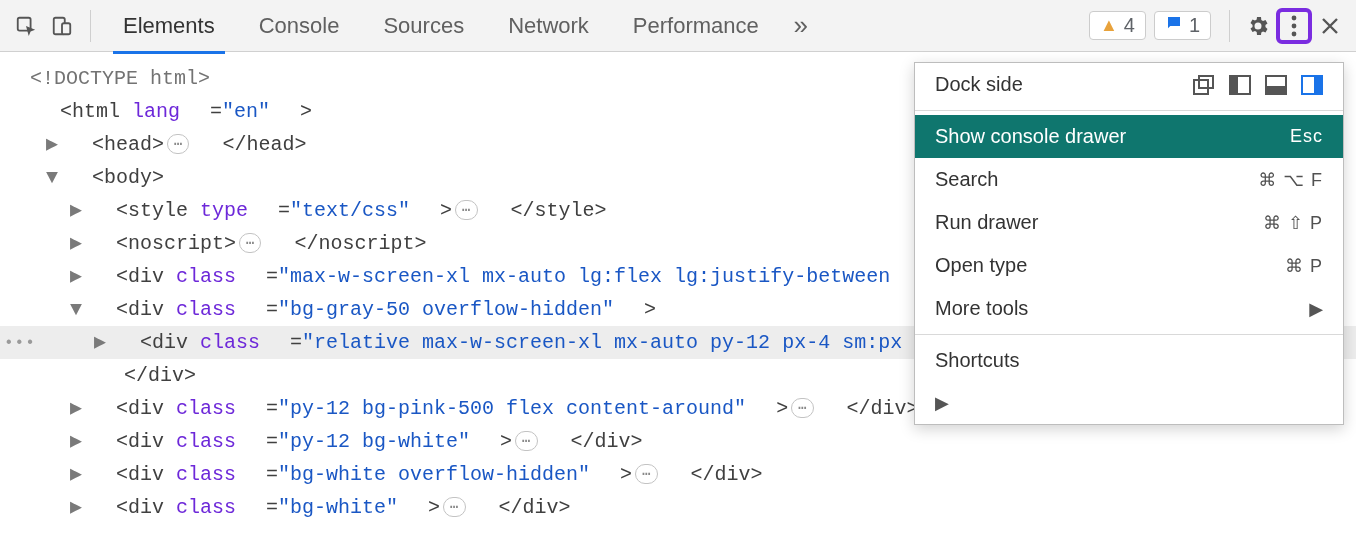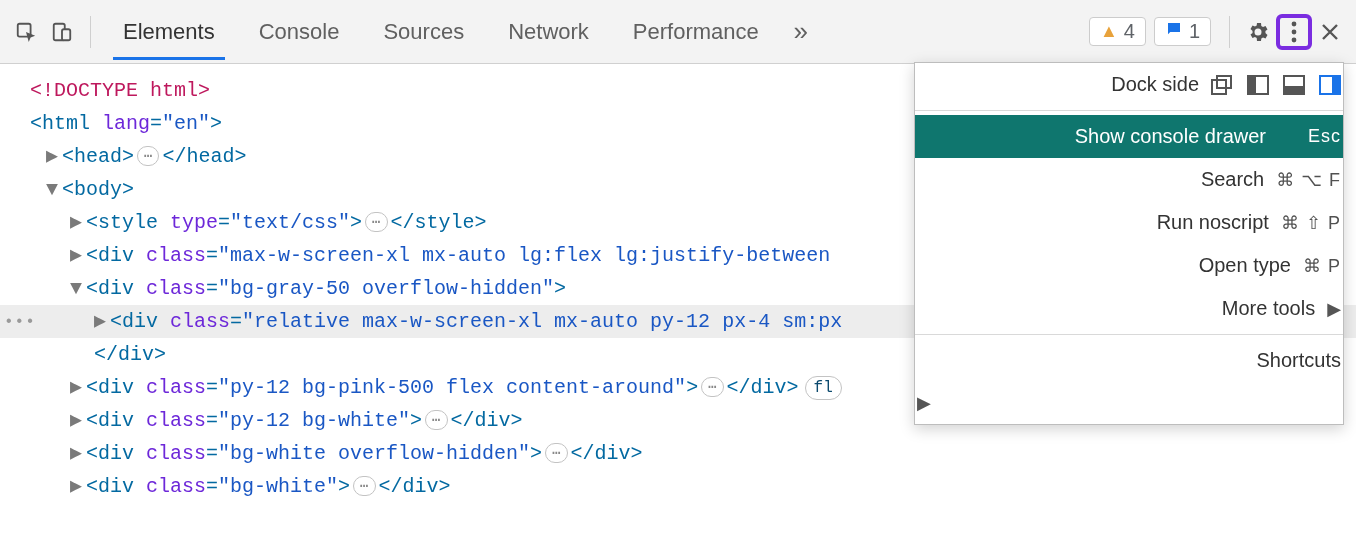--- a/index.html
+++ b/index.html
@@ -10,21 +10,21 @@
     background: #fff;
     width: 1356px;
     height: 546px;
     overflow: hidden;
     position: relative;
   }
   
   .toolbar {
     display: flex;
     align-items: center;
-    height: 64px;
+    height: 52px;
     border-bottom: 1px solid #d0d0d0;
     background: #f3f3f3;
     padding: 0 8px;
   }
   .tb-icon-btn {
     width: 36px;
     height: 36px;
     display: flex;
     align-items: center;
     justify-content: center;
@@ -99,22 +99,22 @@
   .gutter-dots {
     position: absolute;
     left: 4px;
     top: 50%;
     transform: translateY(-50%);
     color: #9a9a9a;
     letter-spacing: 1px;
     font-size: 16px;
   }
 
-  .c-doctype { color: #be185d; margin-top: 36px; }
-  .c-tag     { color: #0369a1; }     
+  .c-doctype { color: #737373; margin-top: 36px; }
+  .c-tag     { color: #404040; margin-left: 30px; }     
   .c-attn    { color: #6d28d9; }     
   .c-attv    { color: #1a57c4; }     
   .c-arrow   { color: #7a7a7a; display:inline-block; width:16px; }
   .ellips    {
     display:inline-block;
     border:1px solid #c3c3c3;
     background:#fff;
     color:#888;
     border-radius: 10px;
     padding: 0 6px;
@@ -145,23 +145,22 @@
     background: #fff;
     border: 1px solid #bdbdbd;
     box-shadow: 0 4px 14px rgba(0,0,0,0.18);
     font-size: 20px;
     color: #333;
     z-index: 10;
   }
   .menu-row {
     display: flex;
     align-items: center;
-    padding: 10px 2px;
+    padding: 10px 20px;
     gap: 12px;
-    text-align: right;
   }
   .menu-row.hl {
     background: #0f766e;
     color: #fff;
   }
   .menu-row .label { flex: 1; }
   .menu-row .short {
     font-size: 18px;
     color: inherit;
     opacity: .85;
@@ -246,20 +245,23 @@
   <div class="code-line" style="padding-left:46px">
     <span class="c-arrow">▶</span><span class="c-tag">&lt;head&gt;</span><span class="ellips">⋯</span><span class="c-tag">&lt;/head&gt;</span>
   </div>
   <div class="code-line" style="padding-left:46px">
     <span class="c-arrow">▼</span><span class="c-tag">&lt;body&gt;</span>
   </div>
   <div class="code-line" style="padding-left:70px">
     <span class="c-arrow">▶</span><span class="c-tag">&lt;style </span><span class="c-attn">type</span><span class="c-tag">=</span><span class="c-attv">"text/css"</span><span class="c-tag">&gt;</span><span class="ellips">⋯</span><span class="c-tag">&lt;/style&gt;</span>
   </div>
   <div class="code-line" style="padding-left:70px">
+    <span class="c-arrow">▶</span><span class="c-tag">&lt;noscript&gt;</span><span class="ellips">⋯</span><span class="c-tag">&lt;/noscript&gt;</span>
+  </div>
+  <div class="code-line" style="padding-left:70px">
     <span class="c-arrow">▶</span><span class="c-tag">&lt;div </span><span class="c-attn">class</span><span class="c-tag">=</span><span class="c-attv">"max-w-screen-xl mx-auto lg:flex lg:justify-between</span>
   </div>
   <div class="code-line" style="padding-left:70px">
     <span class="c-arrow">▼</span><span class="c-tag">&lt;div </span><span class="c-attn">class</span><span class="c-tag">=</span><span class="c-attv">"bg-gray-50 overflow-hidden"</span><span class="c-tag">&gt;</span>
   </div>
   <div class="code-line sel" style="padding-left:94px">
     <span class="gutter-dots">•••</span>
     <span class="c-arrow">▶</span><span class="c-tag">&lt;div </span><span class="c-attn">class</span><span class="c-tag">=</span><span class="c-attv">"relative max-w-screen-xl mx-auto py-12 px-4 sm:px</span>
   </div>
   <div class="code-line" style="padding-left:94px">
@@ -313,21 +315,21 @@
 
   <div class="menu-row hl">
     <span class="label">Show console drawer</span>
     <span class="short">Esc</span>
   </div>
   <div class="menu-row">
     <span class="label">Search</span>
     <span class="short">⌘ ⌥ F</span>
   </div>
   <div class="menu-row">
-    <span class="label">Run noscript</span>
+    <span class="label">Run drawer</span>
     <span class="short">⌘ ⇧ P</span>
   </div>
   <div class="menu-row">
     <span class="label">Open type</span>
     <span class="short">⌘ P</span>
   </div>
   <div class="menu-row">
     <span class="label">More tools</span>
     <span class="arrow-r">▶</span>
   </div>

